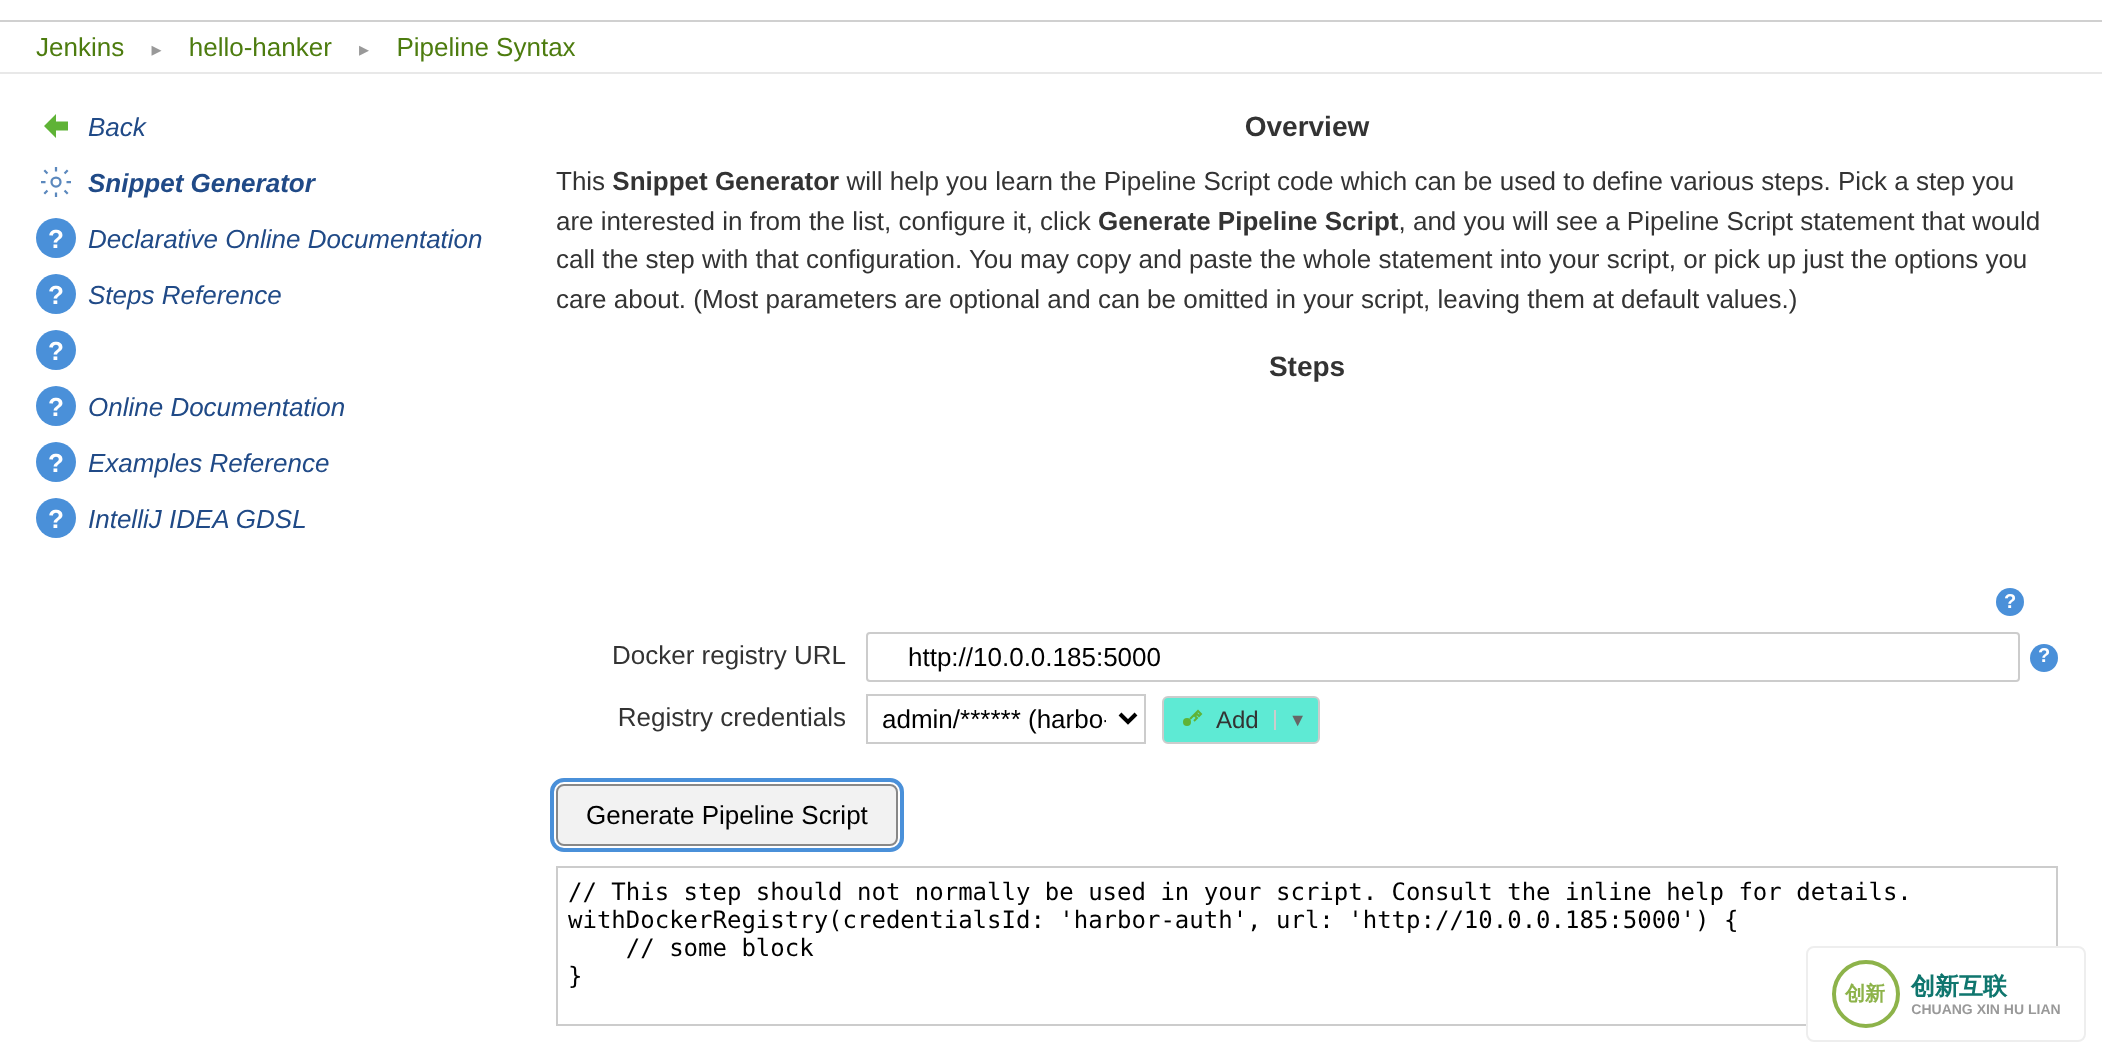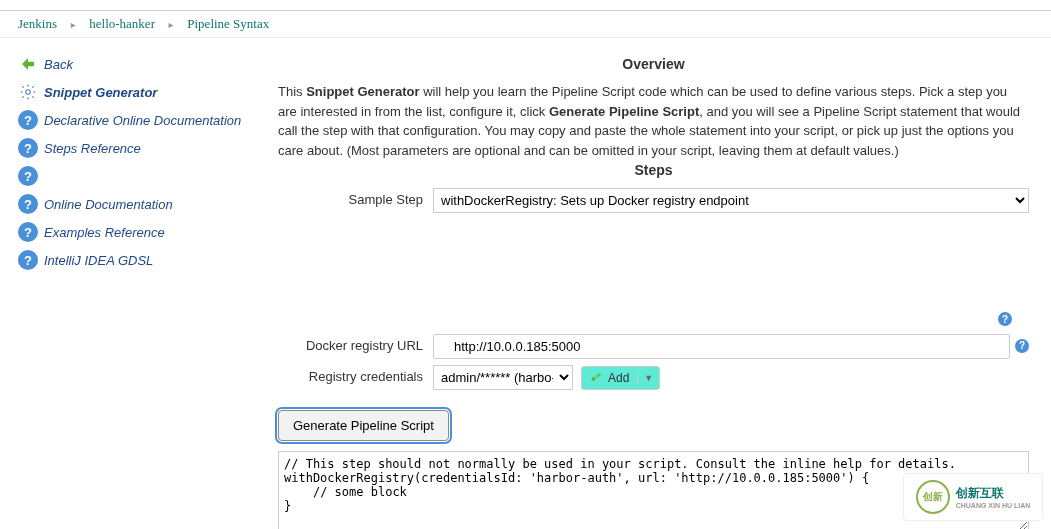--- a/index.html
+++ b/index.html
@@ -1,40 +1,40 @@
 <!DOCTYPE html>
 <html><head>
   <meta charset="utf-8">
   <style>
     * { box-sizing: border-box; margin: 0; padding: 0; }
     body { font-family: Helvetica, Arial, sans-serif; font-size: 13px; color: #333; background: #fff; }
     
     .top-bar { height: 11px; background: #fff; border-bottom: 1px solid #d0d0d0; }
     
     .breadcrumbs { padding: 5px 18px; font-size: 13px; color: #333; border-bottom: 1px solid #e8e8e8; }
-    .breadcrumbs a { color: #0f766e; text-decoration: none; font-family: Liberation Serif, serif; }
+    .breadcrumbs a { color: #4d7c0f; text-decoration: none; }
     .breadcrumbs .sep { color: #999; margin: 0 10px; font-size: 10px; }
     
     .layout { display: flex; min-height: 500px; }
     
     .sidebar { width: 278px; padding: 12px 0; }
     .sidebar-item { display: flex; align-items: center; padding: 4px 18px; cursor: pointer; }
     .sidebar-item .icon { width: 20px; height: 20px; margin-right: 6px; display: inline-flex; align-items: center; justify-content: center; }
     .sidebar-item .label { color: #204a87; font-size: 13px; font-style: italic; }
     .sidebar-item.active .label { font-weight: bold; }
     
     .back-icon svg { fill: #5fb336; }
     .gear-icon svg { stroke: #5b88bd; fill: none; stroke-width: 1.5; }
     .help-icon { width: 20px; height: 20px; border-radius: 50%; background: #4a90d9; color: #fff; font-weight: bold; font-size: 13px; display: inline-flex; align-items: center; justify-content: center; }
     
     .main { flex: 1; padding: 18px 22px 18px 0; }
     
     h3.section-title { font-size: 14px; font-weight: bold; margin-bottom: 10px; color: #333; text-align: center; }
     
-    .desc { font-size: 13px; line-height: 1.5; margin-bottom: 2px; }
+    .desc { font-size: 13px; line-height: 1.5; margin-bottom: 16px; }
     .desc b { font-weight: bold; }
     
     .form-row { display: flex; align-items: flex-start; margin-bottom: 6px; }
     .form-row .row-label { width: 155px; text-align: right; padding-right: 10px; padding-top: 4px; font-size: 13px; }
     .form-row .row-field { flex: 1; position: relative; }
     .form-row .row-help { width: 14px; height: 14px; margin-left: 5px; margin-top: 3px; cursor: pointer; }
     .help-ball { width: 14px; height: 14px; border-radius: 50%; background: #4a90d9; color:#fff; font-size:10px; font-weight:bold; display:inline-flex; align-items:center; justify-content:center; }
     
     select { width: 100%; padding: 3px; font-size: 13px; border: 1px solid #ccc; background: #fff; }
     input[type=text] { width: 100%; padding: 4px 20px; font-size: 13px; border: 1px solid #ccc; border-radius: 2px; }
@@ -124,28 +124,20 @@
     </div>
   </div>
 
   <div class="main">
     <h3 class="section-title">Overview</h3>
     <p class="desc">
       <span>This </span><b>Snippet Generator</b><span> will help you learn the Pipeline Script code which can be used to define various steps. Pick a step you are interested in from the list, configure it, click </span><b>Generate Pipeline Script</b><span>, and you will see a Pipeline Script statement that would call the step with that configuration. You may copy and paste the whole statement into your script, or pick up just the options you care about. (Most parameters are optional and can be omitted in your script, leaving them at default values.)</span>
     </p>
 
     <h3 class="section-title">Steps</h3>
-    <div class="form-row">
-      <div class="row-label">Sample Step</div>
-      <div class="row-field">
-        <select>
-          <option>withDockerRegistry: Sets up Docker registry endpoint</option>
-        </select>
-      </div>
-    </div>
 
     <div class="spacer-big"></div>
 
     <div class="form-row" style="position:relative">
       <div class="row-label" style="width:155px">Docker registry URL</div>
       <div class="row-field" style="position:relative">
         <span class="help-ball" style="position:absolute; right:-2px; top:-22px;">?</span>
         <input type="text" value="http://10.0.0.185:5000" style="">
       </div>
       <div class="row-help"><span class="help-ball">?</span></div>

